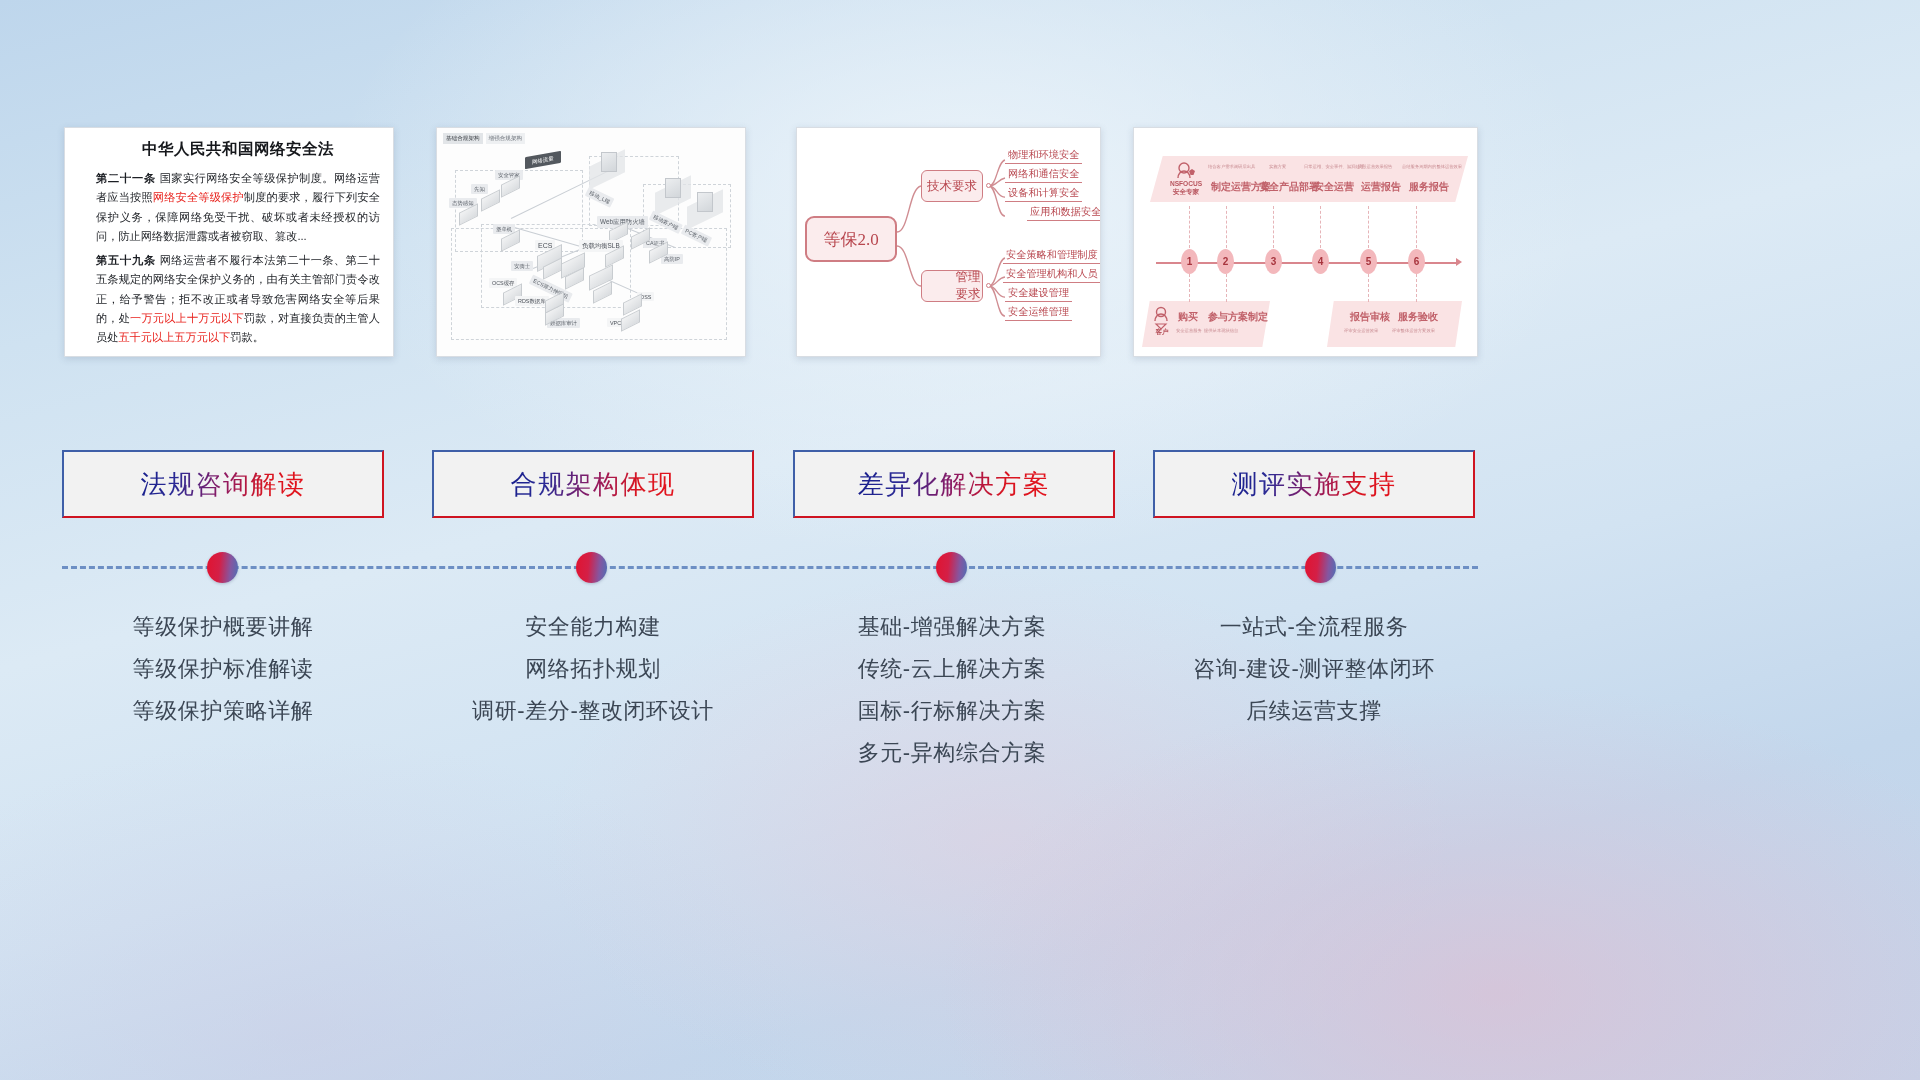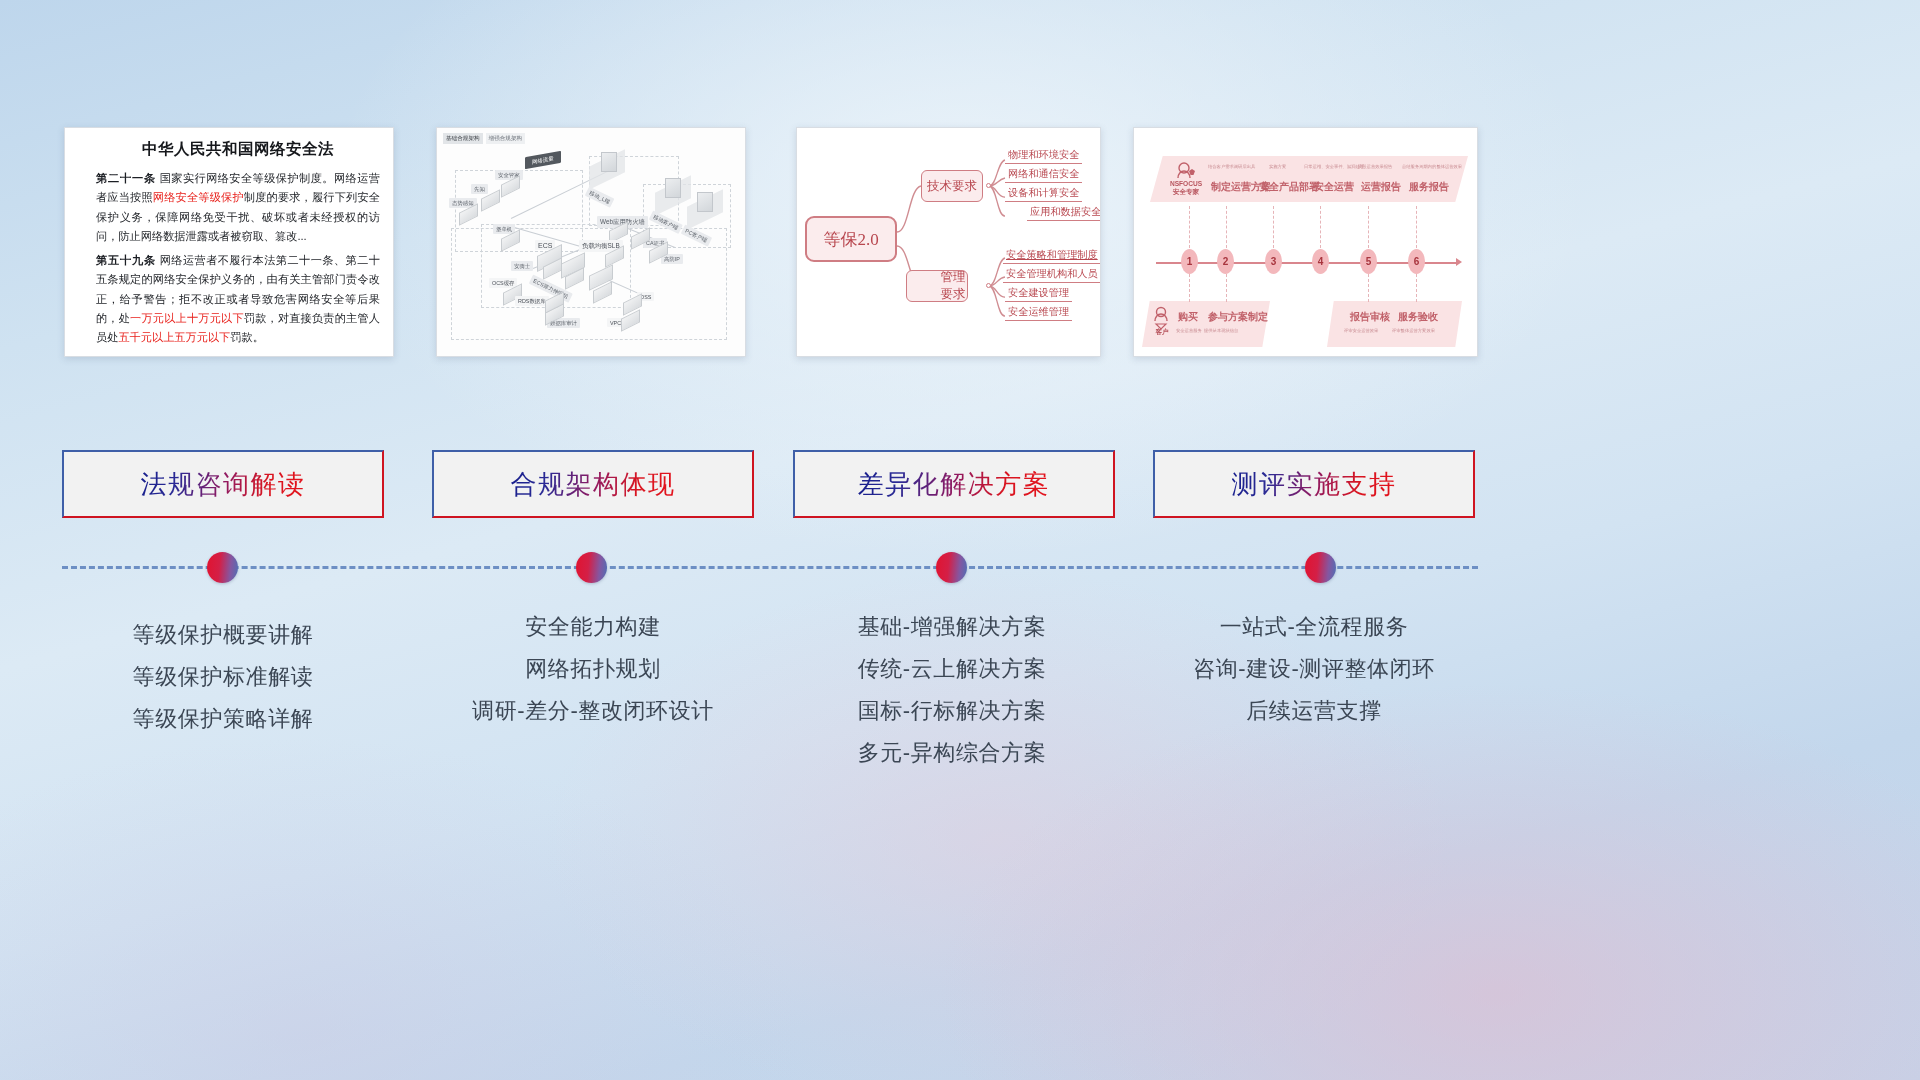--- a/index.html
+++ b/index.html
@@ -93,21 +93,21 @@
     border: 2px solid #cf7d83;
     border-radius: 7px;
     color: #b8474f;
     font-family: "Liberation Serif", "DejaVu Serif", serif;
     display: flex; align-items: center; justify-content: center;
     text-align: center;
   }
   .mroot { left: 8px; top: 88px; width: 92px; height: 46px; font-size: 17px; border-radius: 9px; }
   .mbranch { width: 62px; height: 32px; font-size: 12.5px; border-width: 1.6px; border-radius: 6px; }
   .mb-tech { left: 124px; top: 42px; }
-  .mb-mgmt { left: 109px; top: 142px; padding-left: 32px; }
+  .mb-mgmt { left: 124px; top: 142px; padding-left: 32px; }
   .mleaf {
     position: absolute;
     font-family: "Liberation Serif", "DejaVu Serif", serif;
     font-size: 10.2px;
     color: #b8474f;
     border-bottom: 1.6px solid #cf7d83;
     padding: 0 3px 1px 3px;
     white-space: nowrap;
   }
   .mdot {
@@ -179,21 +179,21 @@
     background: linear-gradient(95deg, #e11330 0%, #d41f46 40%, #8556a0 74%, #4f6fb5 100%);
     box-shadow: 0 1px 3px rgba(40,60,100,.25);
   }
   .tl-d1 { left: 207px; }
   .tl-d2 { left: 576px; }
   .tl-d3 { left: 936px; }
   .tl-d4 { left: 1305px; }
 
   
   .col { position: absolute; top: 606px; width: 380px; text-align: center; }
-  .col-1 { left: 33px; margin-top: 8px; }
+  .col-1 { left: 33px; }
   .col-2 { left: 403px; }
   .col-3 { left: 762px; }
   .col-4 { left: 1124px; }
   .col-item {
     font-size: 22px;
     color: #3b4654;
     line-height: 1;
     padding: 10px 0;
     letter-spacing: .6px;
     white-space: nowrap;
@@ -323,21 +323,21 @@
 
       <div class="mnode mbranch mb-tech">技术要求</div>
       <div class="mdot" style="left:189px;top:55px;"></div>
       <div class="mleaf" style="left:208px;top:20px;">物理和环境安全</div>
       <div class="mleaf" style="left:208px;top:39px;">网络和通信安全</div>
       <div class="mleaf" style="left:208px;top:58px;">设备和计算安全</div>
       <div class="mleaf" style="left:208px;top:77px;margin-left:22px;">应用和数据安全</div>
 
       <div class="mnode mbranch mb-mgmt">管理要求</div>
       <div class="mdot" style="left:189px;top:155px;"></div>
-      <div class="mleaf" style="left:206px;top:120px;text-decoration:underline;">安全策略和管理制度</div>
+      <div class="mleaf" style="left:206px;top:120px;">安全策略和管理制度</div>
       <div class="mleaf" style="left:206px;top:139px;">安全管理机构和人员</div>
       <div class="mleaf" style="left:208px;top:158px;">安全建设管理</div>
       <div class="mleaf" style="left:208px;top:177px;">安全运维管理</div>
     </div>
   </div>
 
   <div class="card card-4">
     <div class="nsf">
       <div class="banner-top"></div>
       <div class="banner-bl"></div>

